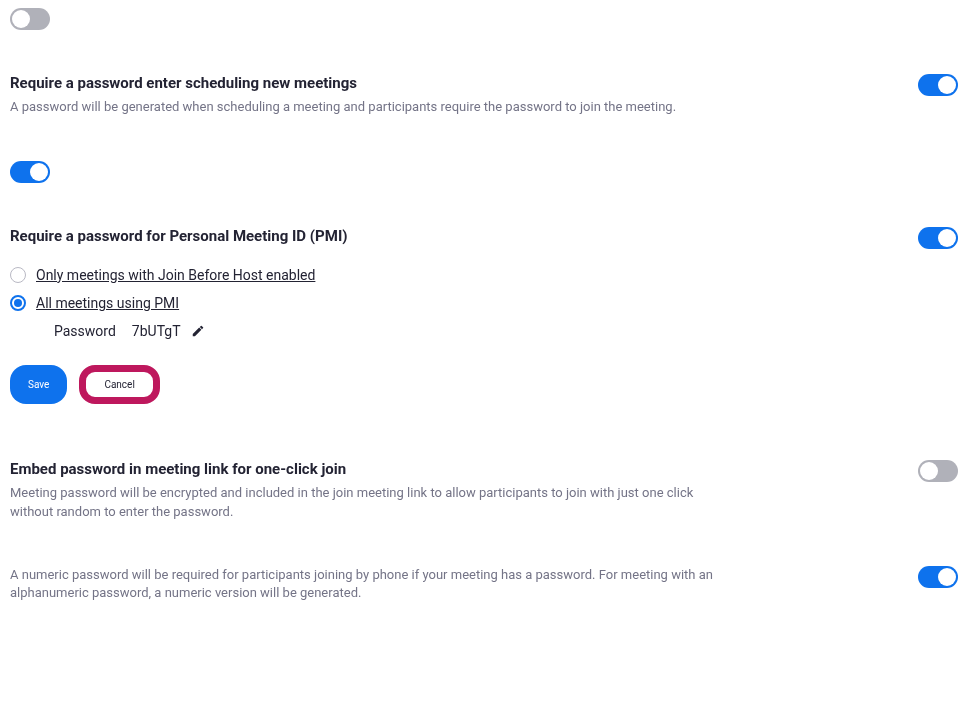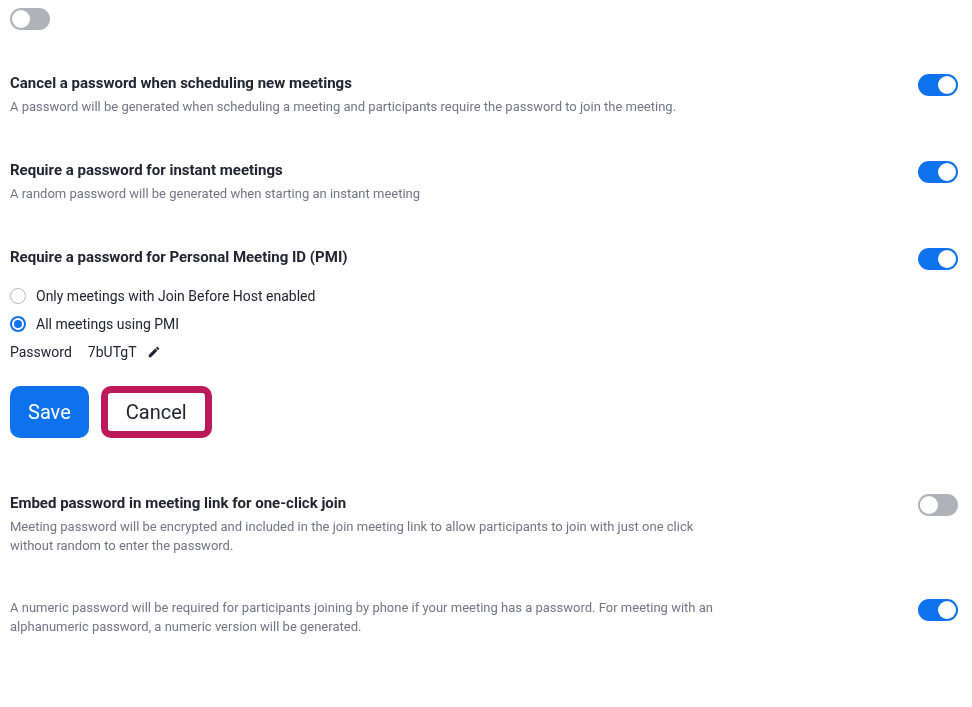--- a/index.html
+++ b/index.html
@@ -63,20 +63,21 @@
       height: 18px;
       border-radius: 50%;
       background: #ffffff;
       transition: none;
     }
     .toggle.off .knob { left: 2px; }
     .toggle.on .knob { left: 20px; }
 
     .radio-group {
       margin-top: 14px;
+      text-decoration: underline;
     }
     .radio-item {
       display: flex;
       align-items: center;
       margin-bottom: 12px;
       cursor: pointer;
       font-size: 14px;
       color: #232333;
     }
     .radio-circle {
@@ -101,20 +102,21 @@
       background: #0e72ed;
     }
 
     .password-line {
       display: flex;
       align-items: center;
       font-size: 14px;
       color: #232333;
       margin-top: 8px;
       margin-bottom: 26px;
+      margin-left: 44px;
     }
     .password-line .pw-label {
       margin-right: 16px;
     }
     .password-line .pw-value {
       margin-right: 10px;
     }
     .edit-icon svg {
       width: 14px;
       height: 14px;
@@ -122,23 +124,23 @@
     }
     .edit-icon {
       cursor: pointer;
     }
 
     .btn-row {
       display: flex;
       gap: 12px;
     }
     .btn {
-      font-size: 20px;
+      font-size: 10px;
       padding: 7px 18px;
-      border-radius: 10px;
+      border-radius: 16px;
       cursor: pointer;
       border: none;
       font-family: inherit;
     }
     .btn-save {
       background: #0e72ed;
       color: #fff;
     }
     .btn-cancel {
       background: #fff;
@@ -153,35 +155,31 @@
 <body>
 
 <div class="setting-row">
   <div class="toggle off">
       <div class="knob"></div>
     </div>
 </div>
 
 <div class="setting-row">
   <div class="setting-left">
-    <div class="setting-title">Cancel a password when scheduling new meetings</div>
+    <div class="setting-title">Require a password enter scheduling new meetings</div>
     <div class="setting-desc">
       <span class="line">A password will be generated when scheduling a meeting and participants require the password to join the meeting.</span>
     </div>
   </div>
   <div class="toggle on">
       <div class="knob"></div>
     </div>
 </div>
 
 <div class="setting-row">
-  <div class="setting-left">
-    <div class="setting-title">Require a password for instant meetings</div>
-    <div class="setting-desc">A random password will be generated when starting an instant meeting</div>
-  </div>
   <div class="toggle on">
       <div class="knob"></div>
     </div>
 </div>
 
 <div class="pmi-section">
   <div class="setting-row" style="margin-bottom:16px">
     <div class="setting-left">
       <div class="setting-title">Require a password for Personal Meeting ID (PMI)</div>
     </div>

